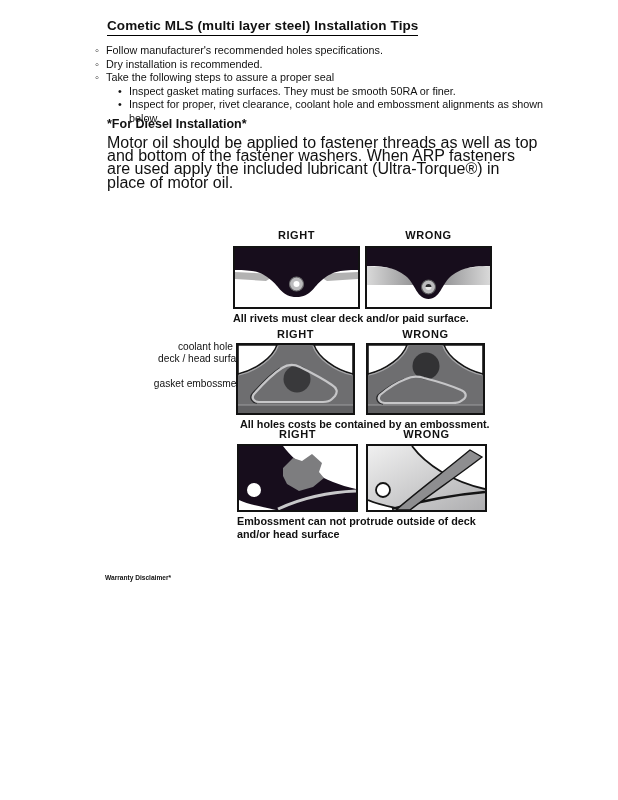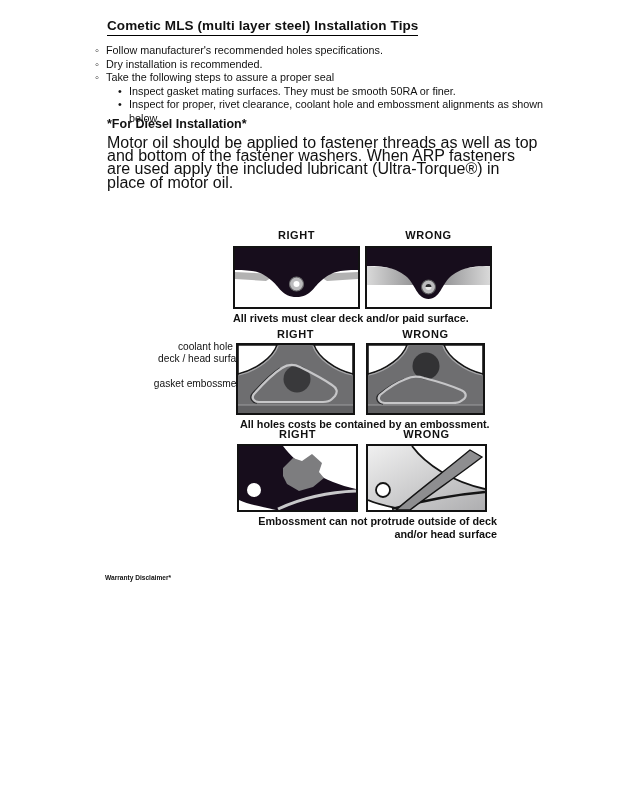--- a/index.html
+++ b/index.html
@@ -167,21 +167,21 @@
       </defs>
       <path d="M0,0 H44 C58,19 85,36 117,43 L117,64 H37 C19,60 8,58 0,54 Z" fill="url(#wg3)"></path>
       <path d="M44,0 C58,19 85,36 117,43" fill="none" stroke="#141414" stroke-width="1.8"></path>
       <path d="M0,54 C8,58 19,60 37,64" fill="none" stroke="#141414" stroke-width="1.8"></path>
       <path d="M24,63 C64,52 94,48 117,46" fill="none" stroke="#141414" stroke-width="2.4"></path>
       <path d="M28,64 C46,48 78,24 102,4 L114,11 C92,28 60,50 42,64 Z" fill="#8e8e90" stroke="#141414" stroke-width="1.4"></path>
       <circle cx="15" cy="44" r="7" fill="#ffffff" stroke="#141414" stroke-width="1.8"></circle>
     </svg>
   </div>
 
-  <div class="abs dg-caption" style="left:237px; top:515px; width:260px;text-align:right;">Embossment can not protrude outside of deck
+  <div class="abs dg-caption" style="left:237px; top:515px; width:260px;">Embossment can not protrude outside of deck
 and/or head surface</div>
 
   <div class="abs disclaimer">
     <h4>Warranty Disclaimer*</h4>
     <p>Due to the nature of performance applications, the parts in this catalog are sold without any express warranty or any implied warranty of merchantability or fitness for a particular purpose.  Cometic Gasket Inc., shall not, under any circumstances, be liable for any special, incidental or consequential damages, including, person, party or property, but not limited to, damage, or loss of property or equipment, loss of profits or revenue, cost of purchased or replacement goods, or claims of customers of the purchase, which may arise and/or result from sale, installation or use of these parts.  Installation of these parts could adversely affect the motor manufacturers warranty coverage.</p>
     <p>VENUE-The agreed upon venue, in the event of dispute whatsoever between the parties, whether instituted by either party, including, but not limited to, contract terms, payment terms, delivery, type, defects, sufficiency of product, shall be the Court of Common Pleas, Lake County, Ohio or the Painesville Municipal Court, Lake County, Ohio, depending on the amount in controversy.
 This agreement shall be governed by and construed under the laws of the State of Ohio.</p>
     <p>All prices and terms are subject to change without notice.</p>
     <p>Terms COD- Secured with a completed dealer/jobber application on File, COD-Company check with a current credit card number on file.  Open accounts may be established by well rated firms.  A credit application is available upon request.  Open accounts are due payable Net 30 days from date of invoice.  No statement will be sent.  If an account becomes 60 or more days past due, it is subject to being placed on credit hold.  No orders will be shipped or new orders accepted until past due balance is paid.  If an account becomes 90 or more days past due, it is subject to being placed for collections.  All costs of collection are the responsibility of the customer, including attorney fees, court costs, and other expenses of litigation.</p>
     <p>Returns- Authorized (RGA) must be obtained in advance on all returns.  A packing slip or invoice number must accompany the merchandise.  No returns after 30 days from invoice date.  All returns are subject to a 25% restocking charge.  All custom designed and custom manufactured gaskets are non-returnable.</p>

